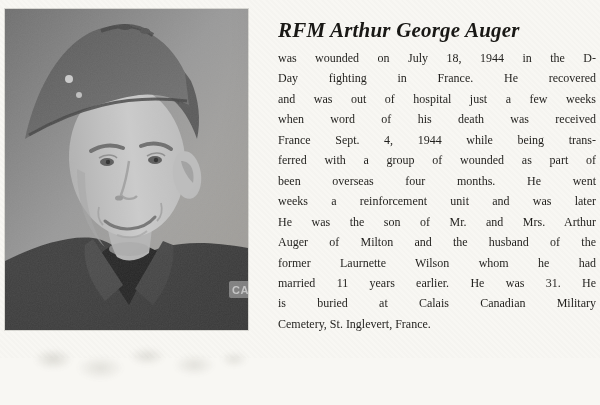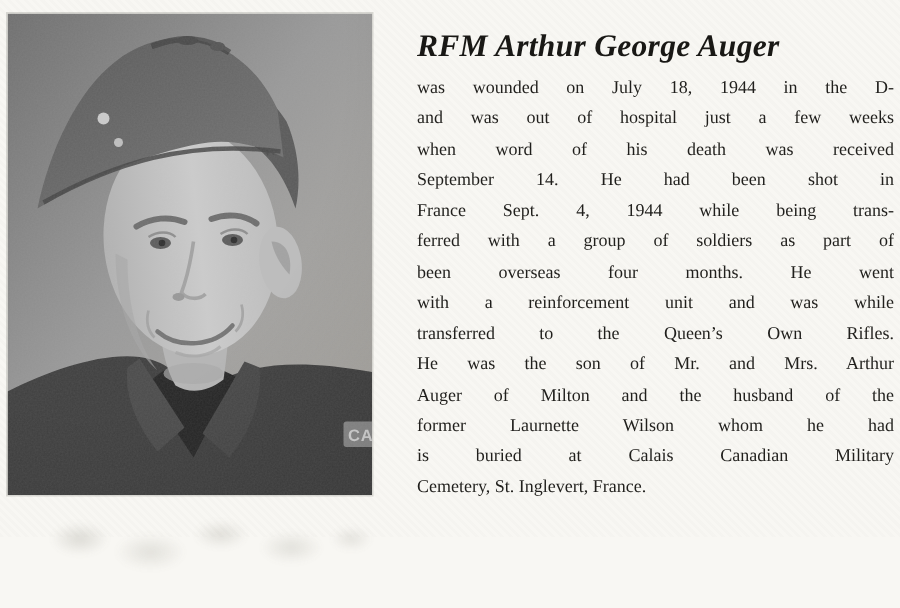--- a/index.html
+++ b/index.html
@@ -163,29 +163,29 @@
       <rect x="0" y="0" width="243" height="321" filter="url(#grain)"></rect>
     </svg>
   </figure>
 
   <div class="bleed"></div>
 
   <div class="article">
     <h1>RFM Arthur George Auger</h1>
     <div class="body-lines">
       <div class="line">was wounded on July 18, 1944 in the D-</div>
+      <div class="line">Day fighting in France. He recovered</div>
       <div class="line">and was out of hospital just a few weeks</div>
       <div class="line">when word of his death was received</div>
-      <div class="line">September 14. He had been shot in</div>
       <div class="line">France Sept. 4, 1944 while being trans-</div>
-      <div class="line">ferred with a group of soldiers as part of</div>
+      <div class="line">ferred with a group of wounded as part of</div>
       <div class="line">been overseas four months. He went</div>
-      <div class="line">with a reinforcement unit and was while</div>
-      <div class="line">transferred to the Queen’s Own Rifles.</div>
+      <div class="line">weeks a reinforcement unit and was later</div>
       <div class="line">He was the son of Mr. and Mrs. Arthur</div>
       <div class="line">Auger of Milton and the husband of the</div>
       <div class="line">former Laurnette Wilson whom he had</div>
+      <div class="line">married 11 years earlier. He was 31. He</div>
       <div class="line">is buried at Calais Canadian Military</div>
       <div class="line last">Cemetery, St. Inglevert, France.</div>
     </div>
   </div>
 
 </div>
 
 </body></html>

